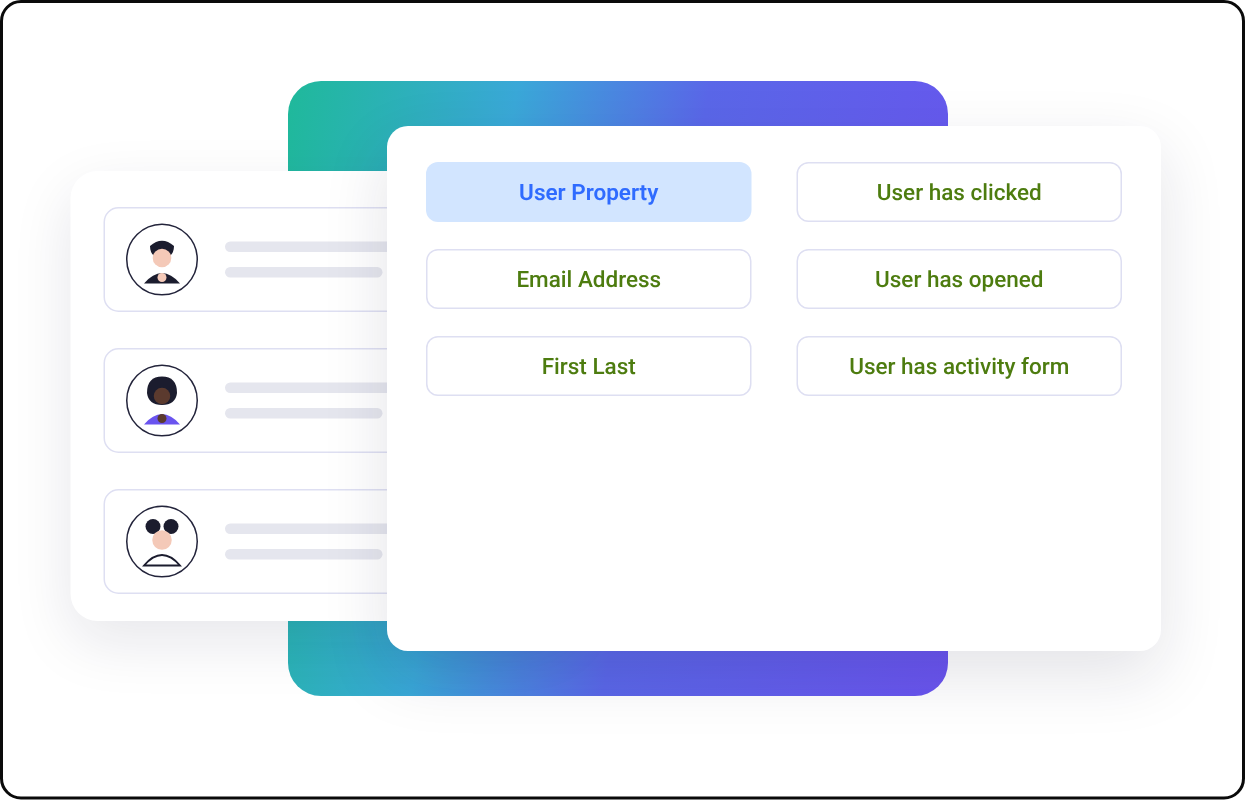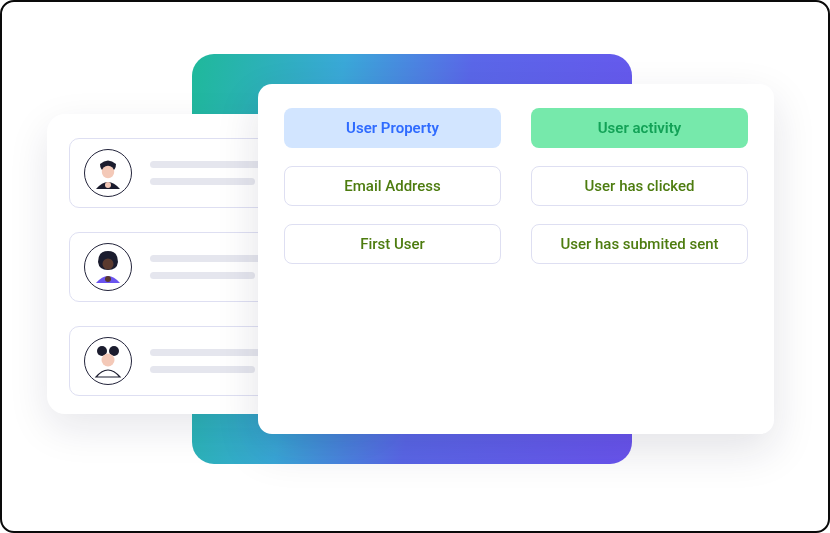--- a/index.html
+++ b/index.html
@@ -179,22 +179,22 @@
         <div class="ph-line long"></div>
         <div class="ph-line short"></div>
       </div>
     </div>
   </div>
 
   <div class="selector-card">
     <div class="col">
       <div class="chip chip-header-prop">User Property</div>
       <div class="chip chip-option">Email Address</div>
-      <div class="chip chip-option">First User</div>
+      <div class="chip chip-option">First Last</div>
     </div>
     <div class="col">
-      <div class="chip chip-header-act">User activity</div>
       <div class="chip chip-option">User has clicked</div>
-      <div class="chip chip-option">User has submited sent</div>
+      <div class="chip chip-option">User has opened</div>
+      <div class="chip chip-option">User has activity form</div>
     </div>
   </div>
 
 </div>
 
 </body></html>

